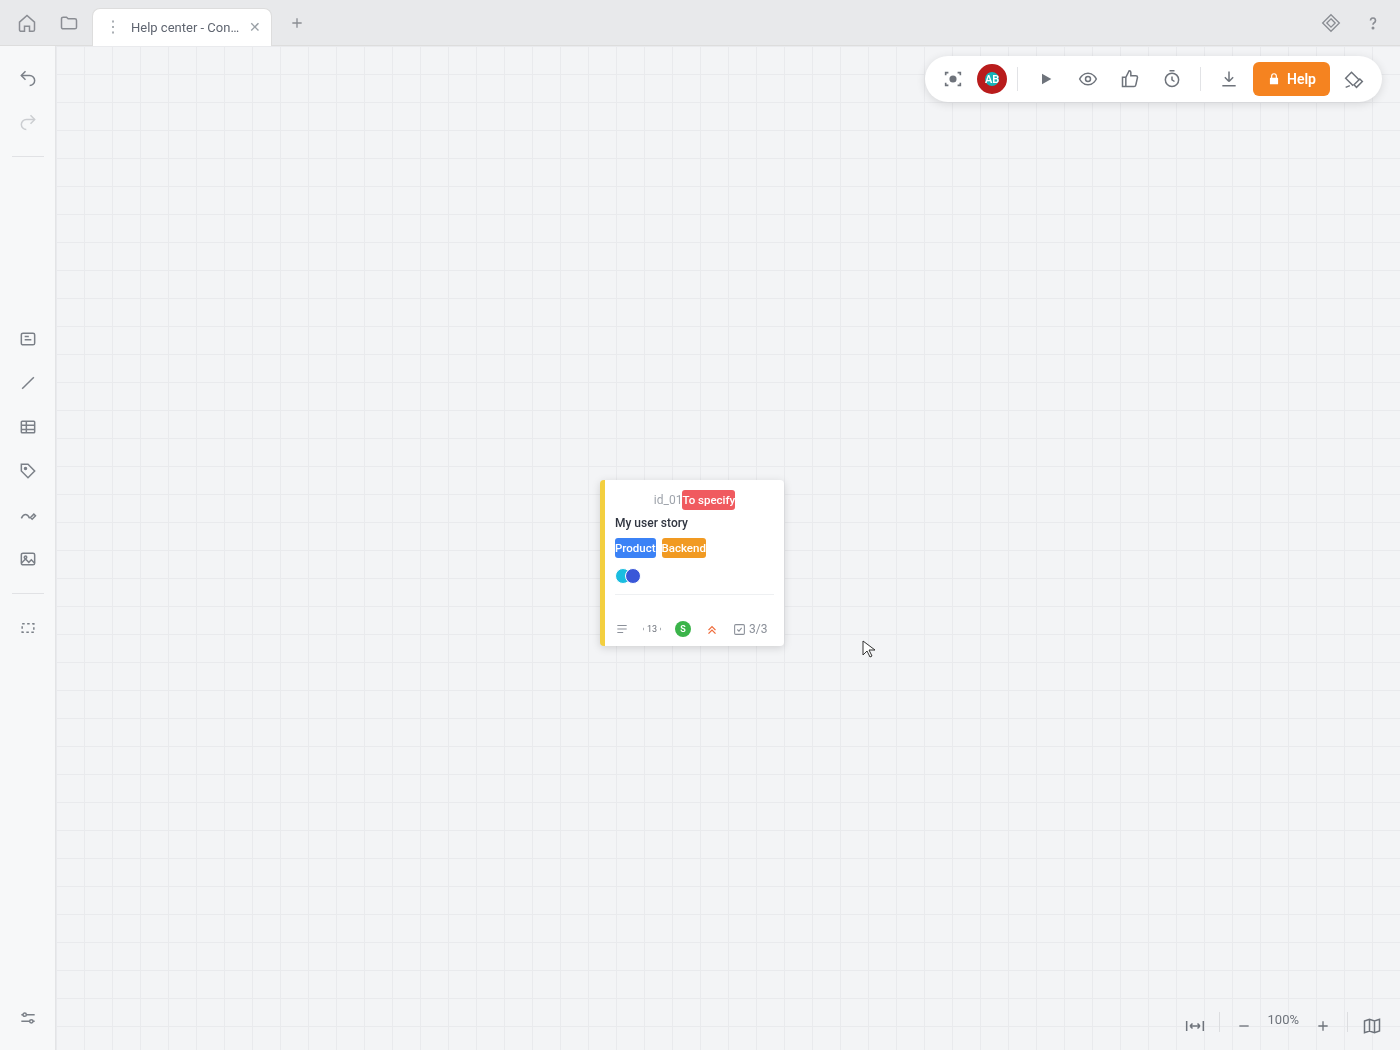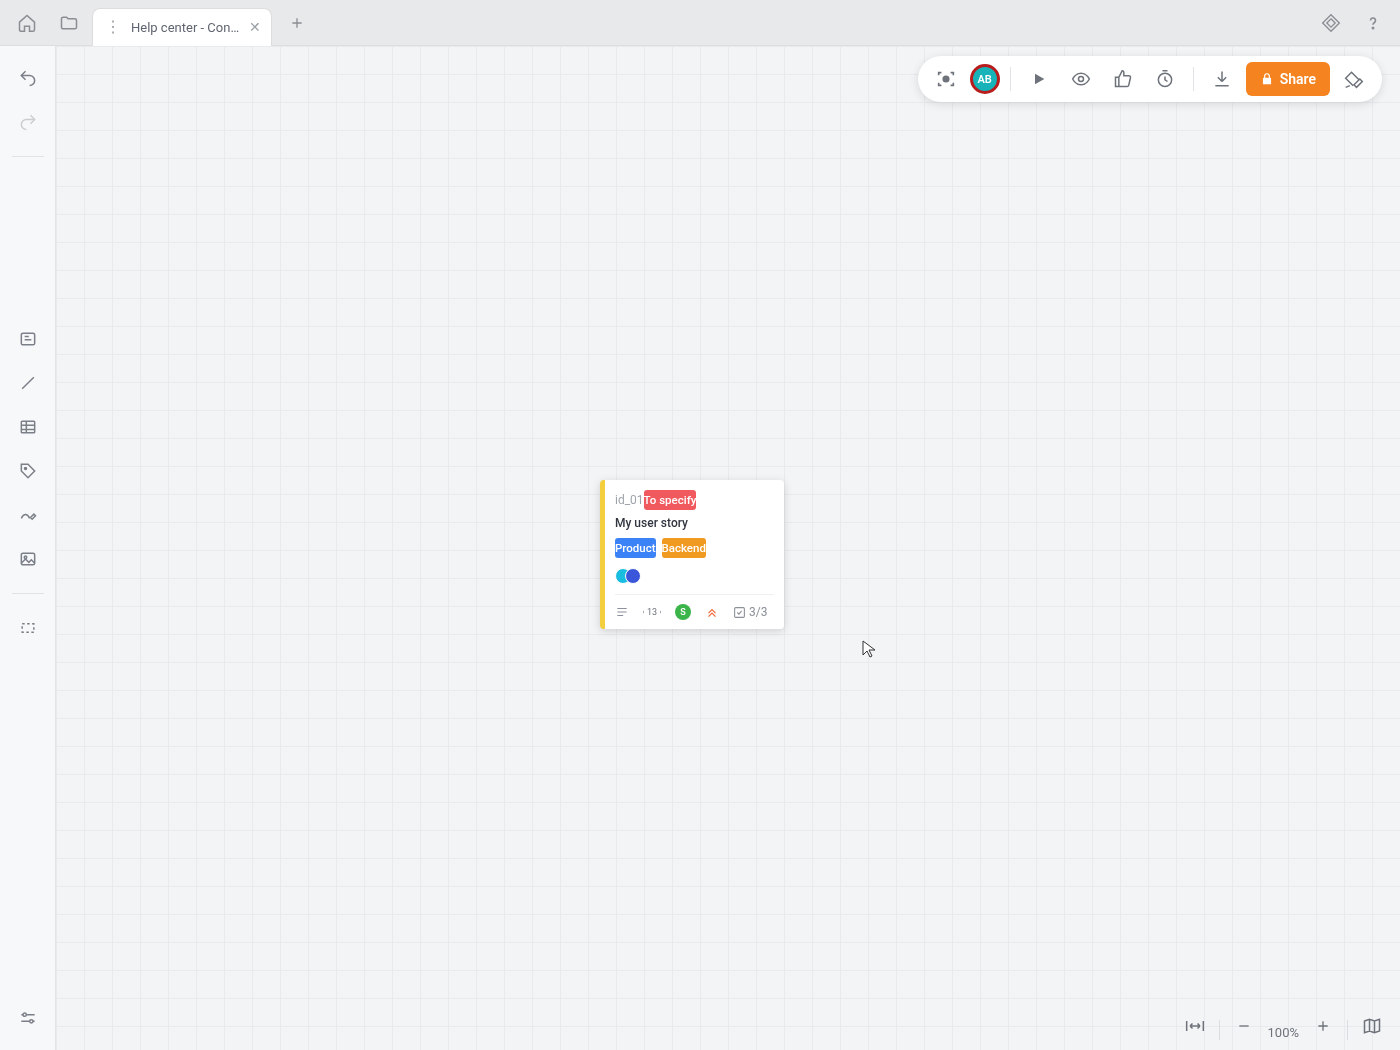--- a/index.html
+++ b/index.html
@@ -55,58 +55,58 @@
   display: flex; align-items: center; padding: 0 10px; gap: 6px;
 }
 .fb-btn {
   width: 36px; height: 36px; display:flex; align-items:center; justify-content:center;
   color:#6e737b; cursor:pointer; border-radius: 8px;
 }
 .fb-sep { width:1px; height: 24px; background:#e2e3e6; margin: 0 4px; }
 .avatar {
   width: 30px; height: 30px; border-radius: 50%; background: #17b3b8; color:#fff;
   display:flex; align-items:center; justify-content:center; font-size:11px; font-weight:600;
-  border: 3px solid #b91c1c;
+  border: 8px solid #b91c1c;
 }
 .sharebtn {
   height: 34px; background: #f58320; color:#fff; border-radius: 6px;
   display:flex; align-items:center; gap:6px; padding: 0 14px; font-weight:600; font-size:14px;
   cursor:pointer;
 }
 
 .card {
   position: absolute; left: 544px; top: 434px; width: 184px;
   background:#fff; border-radius: 4px; box-shadow: 0 2px 8px rgba(0,0,0,0.15);
   border-left: 5px solid #f3cf3f; padding: 10px 10px 8px 10px;
 }
-.card-row1 { display:flex; align-items:center; justify-content:flex-start; margin-bottom:6px;}
+.card-row1 { display:flex; align-items:center; justify-content:center; margin-bottom:6px;}
 .card-id { color:#9ea3ab; font-size:12px; }
 .badge { font-size:11.5px; color:#fff; border-radius:3px; padding:3px 0; font-weight:500;}
 .badge-status { background:#f05a5f; }
 .card-title { color:#303540; font-size:12px; font-weight:500; margin-bottom:8px;}
 .tags { display:flex; gap:6px; margin-bottom:10px;}
 .badge-product { background:#3b82f6; }
 .badge-backend { background:#f19a22; }
 .avs { display:flex; margin-bottom:10px;}
 .av { width:16px; height:16px; border-radius:50%; border:1.5px solid #fff;}
 .av1 { background:#1abde0; }
 .av2 { background:#3957d8; margin-left:-6px;}
-.card-footer { display:flex; align-items:center; gap:14px; border-top:1px solid #eef0f2; padding-top:8px;}
+.card-footer { display:flex; align-items:center; gap:14px; border-top:1px solid #eef0f2; padding-top:25px;}
 .cf-ic { color:#8b9099; display:flex; align-items:center; gap:3px; font-size:12px;}
 .hex {
   width:18px; height:18px; border:1.3px solid #8b9099; display:flex; align-items:center; justify-content:center;
   font-size:9px; color:#6a6f78; border-radius:3px; transform: rotate(0deg);
   clip-path: polygon(25% 5%, 75% 5%, 100% 50%, 75% 95%, 25% 95%, 0% 50%);
   background:#fff;
 }
 .dot-s { width:16px; height:16px; border-radius:50%; background:#3bb44a; color:#fff; font-size:9px; display:flex; align-items:center; justify-content:center; font-weight:600;}
 .prio { color:#ef6b3a; }
 
 .zoombar {
-  position:absolute; right:14px; bottom:10px; display:flex; align-items:flex-end; gap:10px;
+  position:absolute; right:14px; bottom:10px; display:flex; align-items:flex-start; gap:10px;
   color:#6e737b; font-size:13px;
 }
 .zb-btn { width:28px; height:28px; display:flex; align-items:center; justify-content:center; cursor:pointer;}
 .zb-sep { width:1px; height:20px; background:#dcdde0;}
 
 .cursor-ptr { position:absolute; width:14px; height:18px; pointer-events:none; }
 svg { display:block; }
 </style>
 </head>
 <body>
@@ -253,21 +253,21 @@
     <div class="fb-sep"></div>
     <div class="fb-btn">
       <svg width="20" height="20" viewBox="0 0 24 24" fill="none" stroke="currentColor" stroke-width="1.8">
           <path d="M12 3v12m0 0l-5-5m5 5l5-5M4 20h16"></path>
         </svg>
     </div>
     <div class="sharebtn">
       <svg width="14" height="14" viewBox="0 0 24 24" fill="currentColor">
           <path d="M7 10V7a5 5 0 0 1 10 0v3h1a1 1 0 0 1 1 1v9a1 1 0 0 1-1 1H6a1 1 0 0 1-1-1v-9a1 1 0 0 1 1-1zm2 0h6V7a3 3 0 0 0-6 0z"></path>
         </svg>
-      <span>Share</span>
+      <span>Help</span>
     </div>
     <div class="fb-btn">
       <svg width="20" height="20" viewBox="0 0 24 24" fill="none" stroke="currentColor" stroke-width="1.8">
           <path d="M12 19l7-7 3 3-7 7-3-3z"></path>
           <path d="M18 13l-9-9-7 7 9 9"></path>
           <path d="M2 22l5-2"></path>
         </svg>
     </div>
   </div>
 

